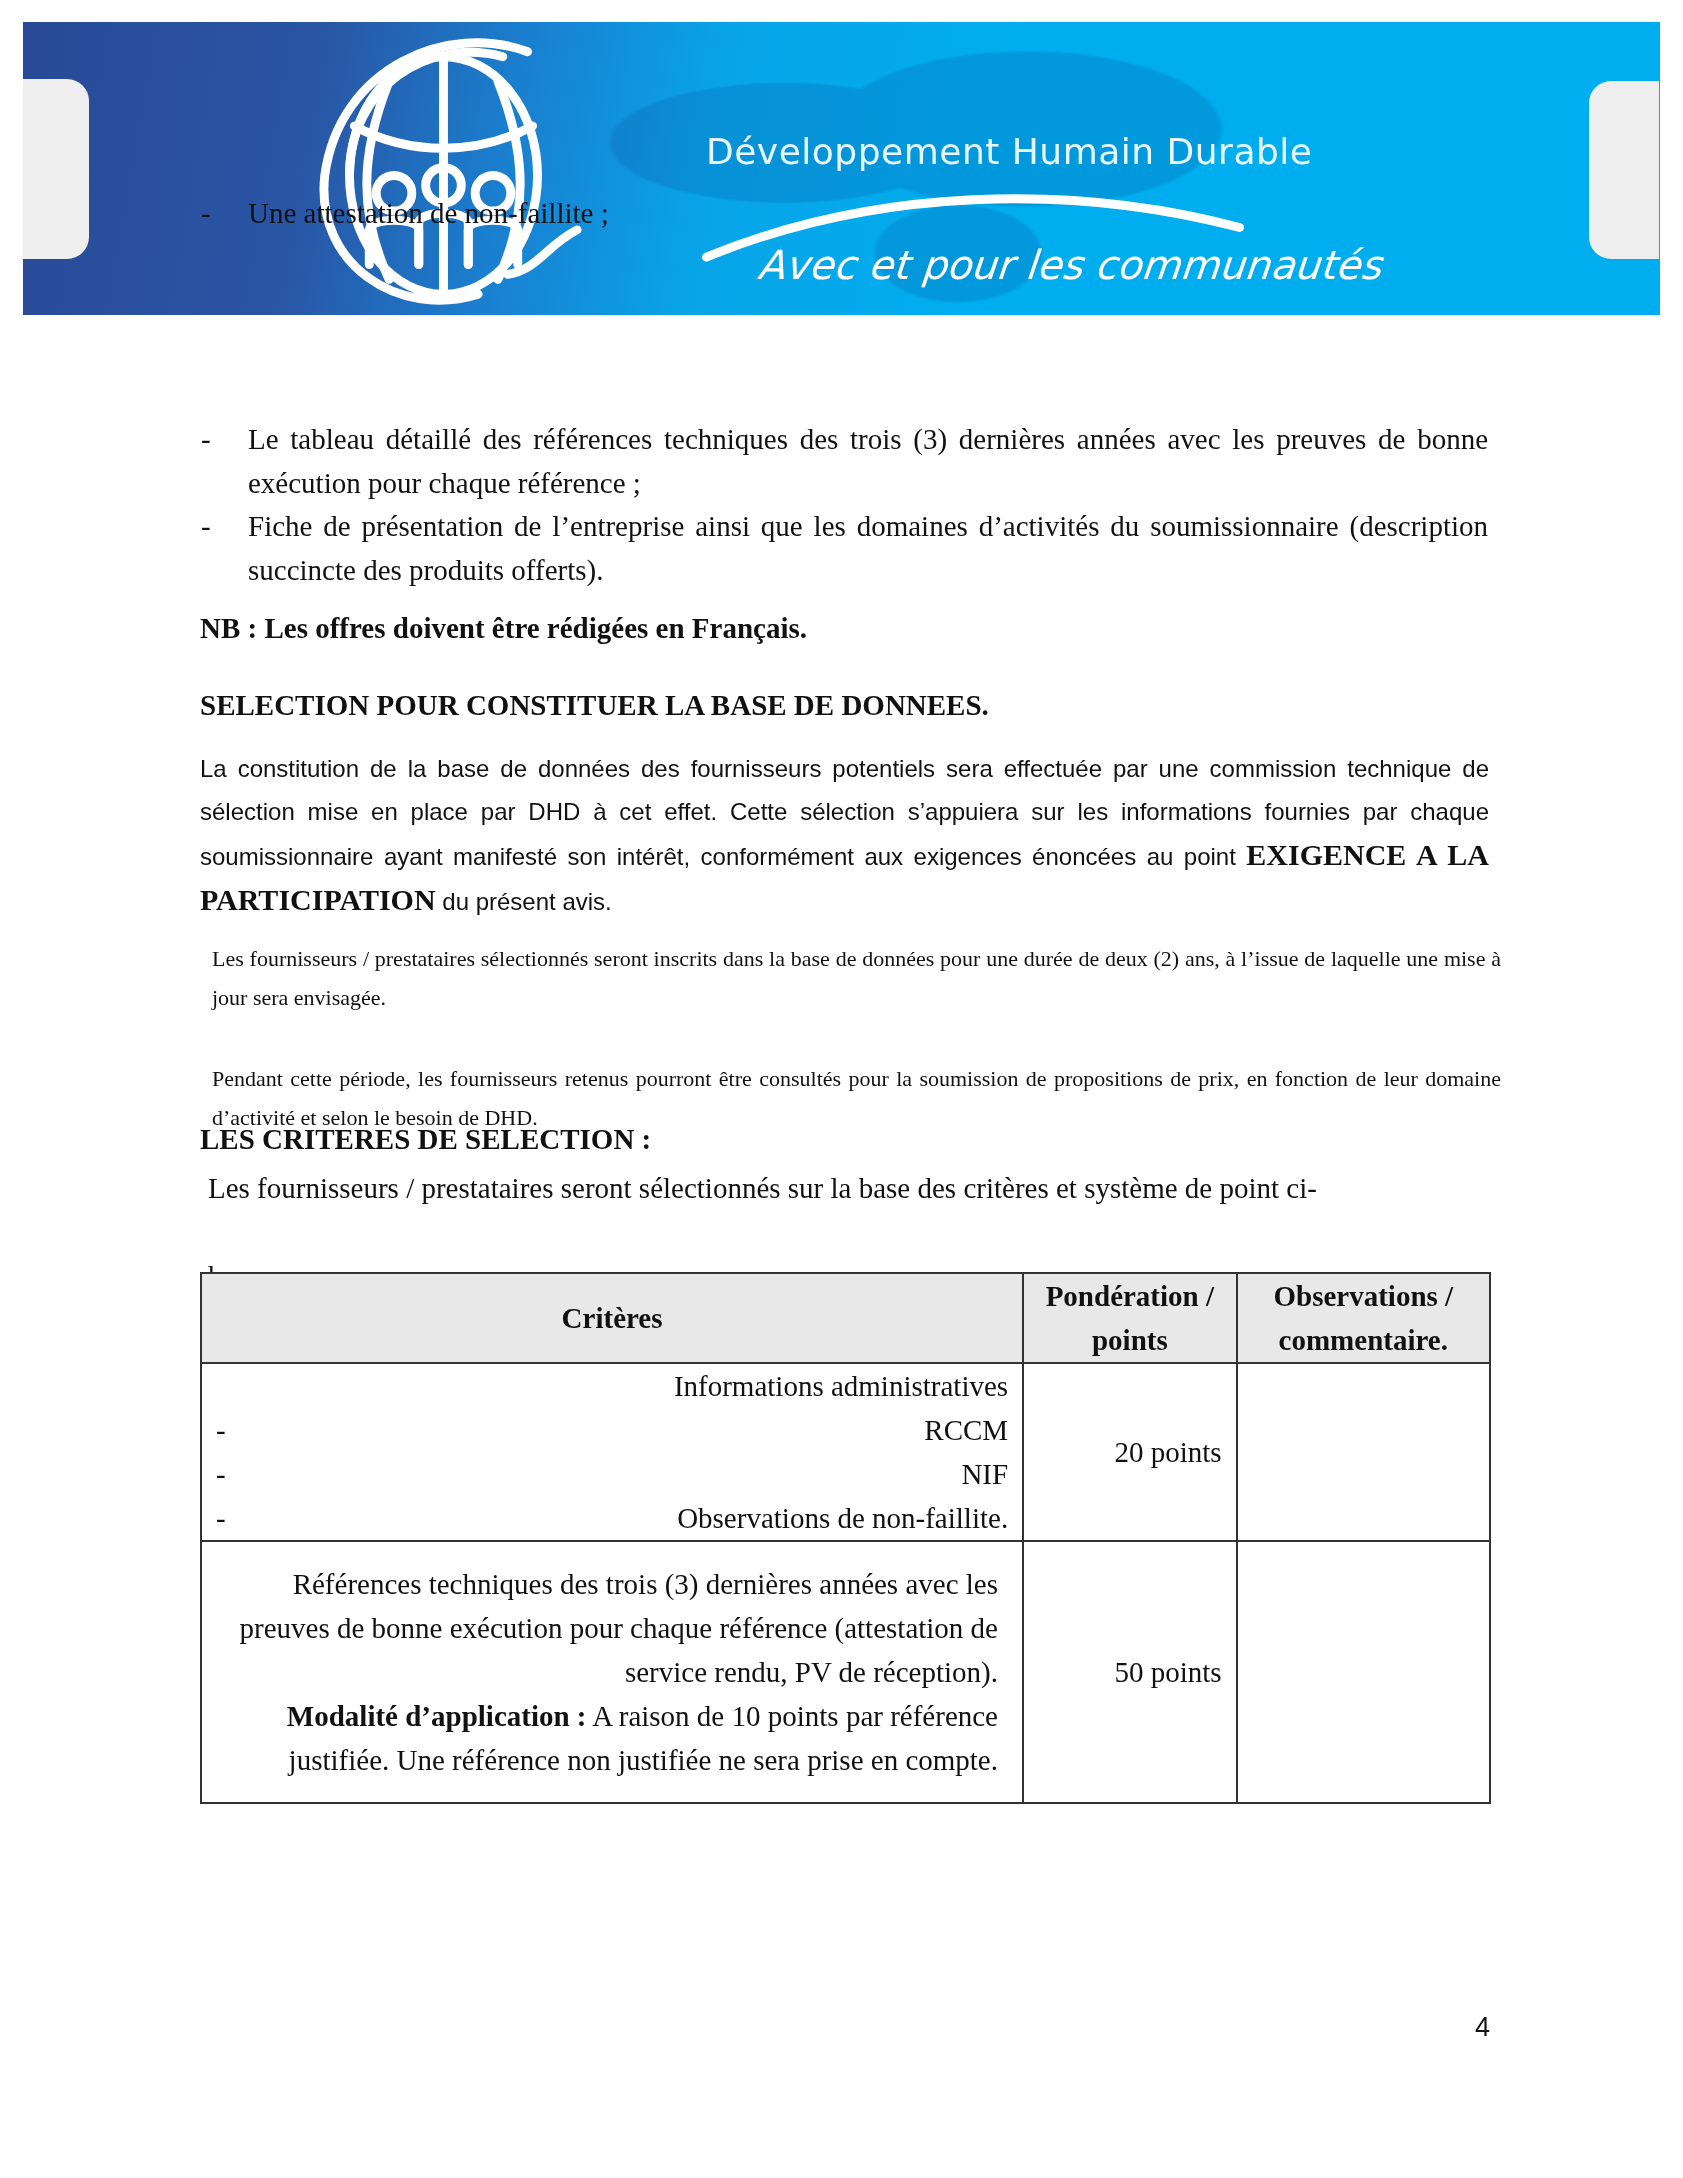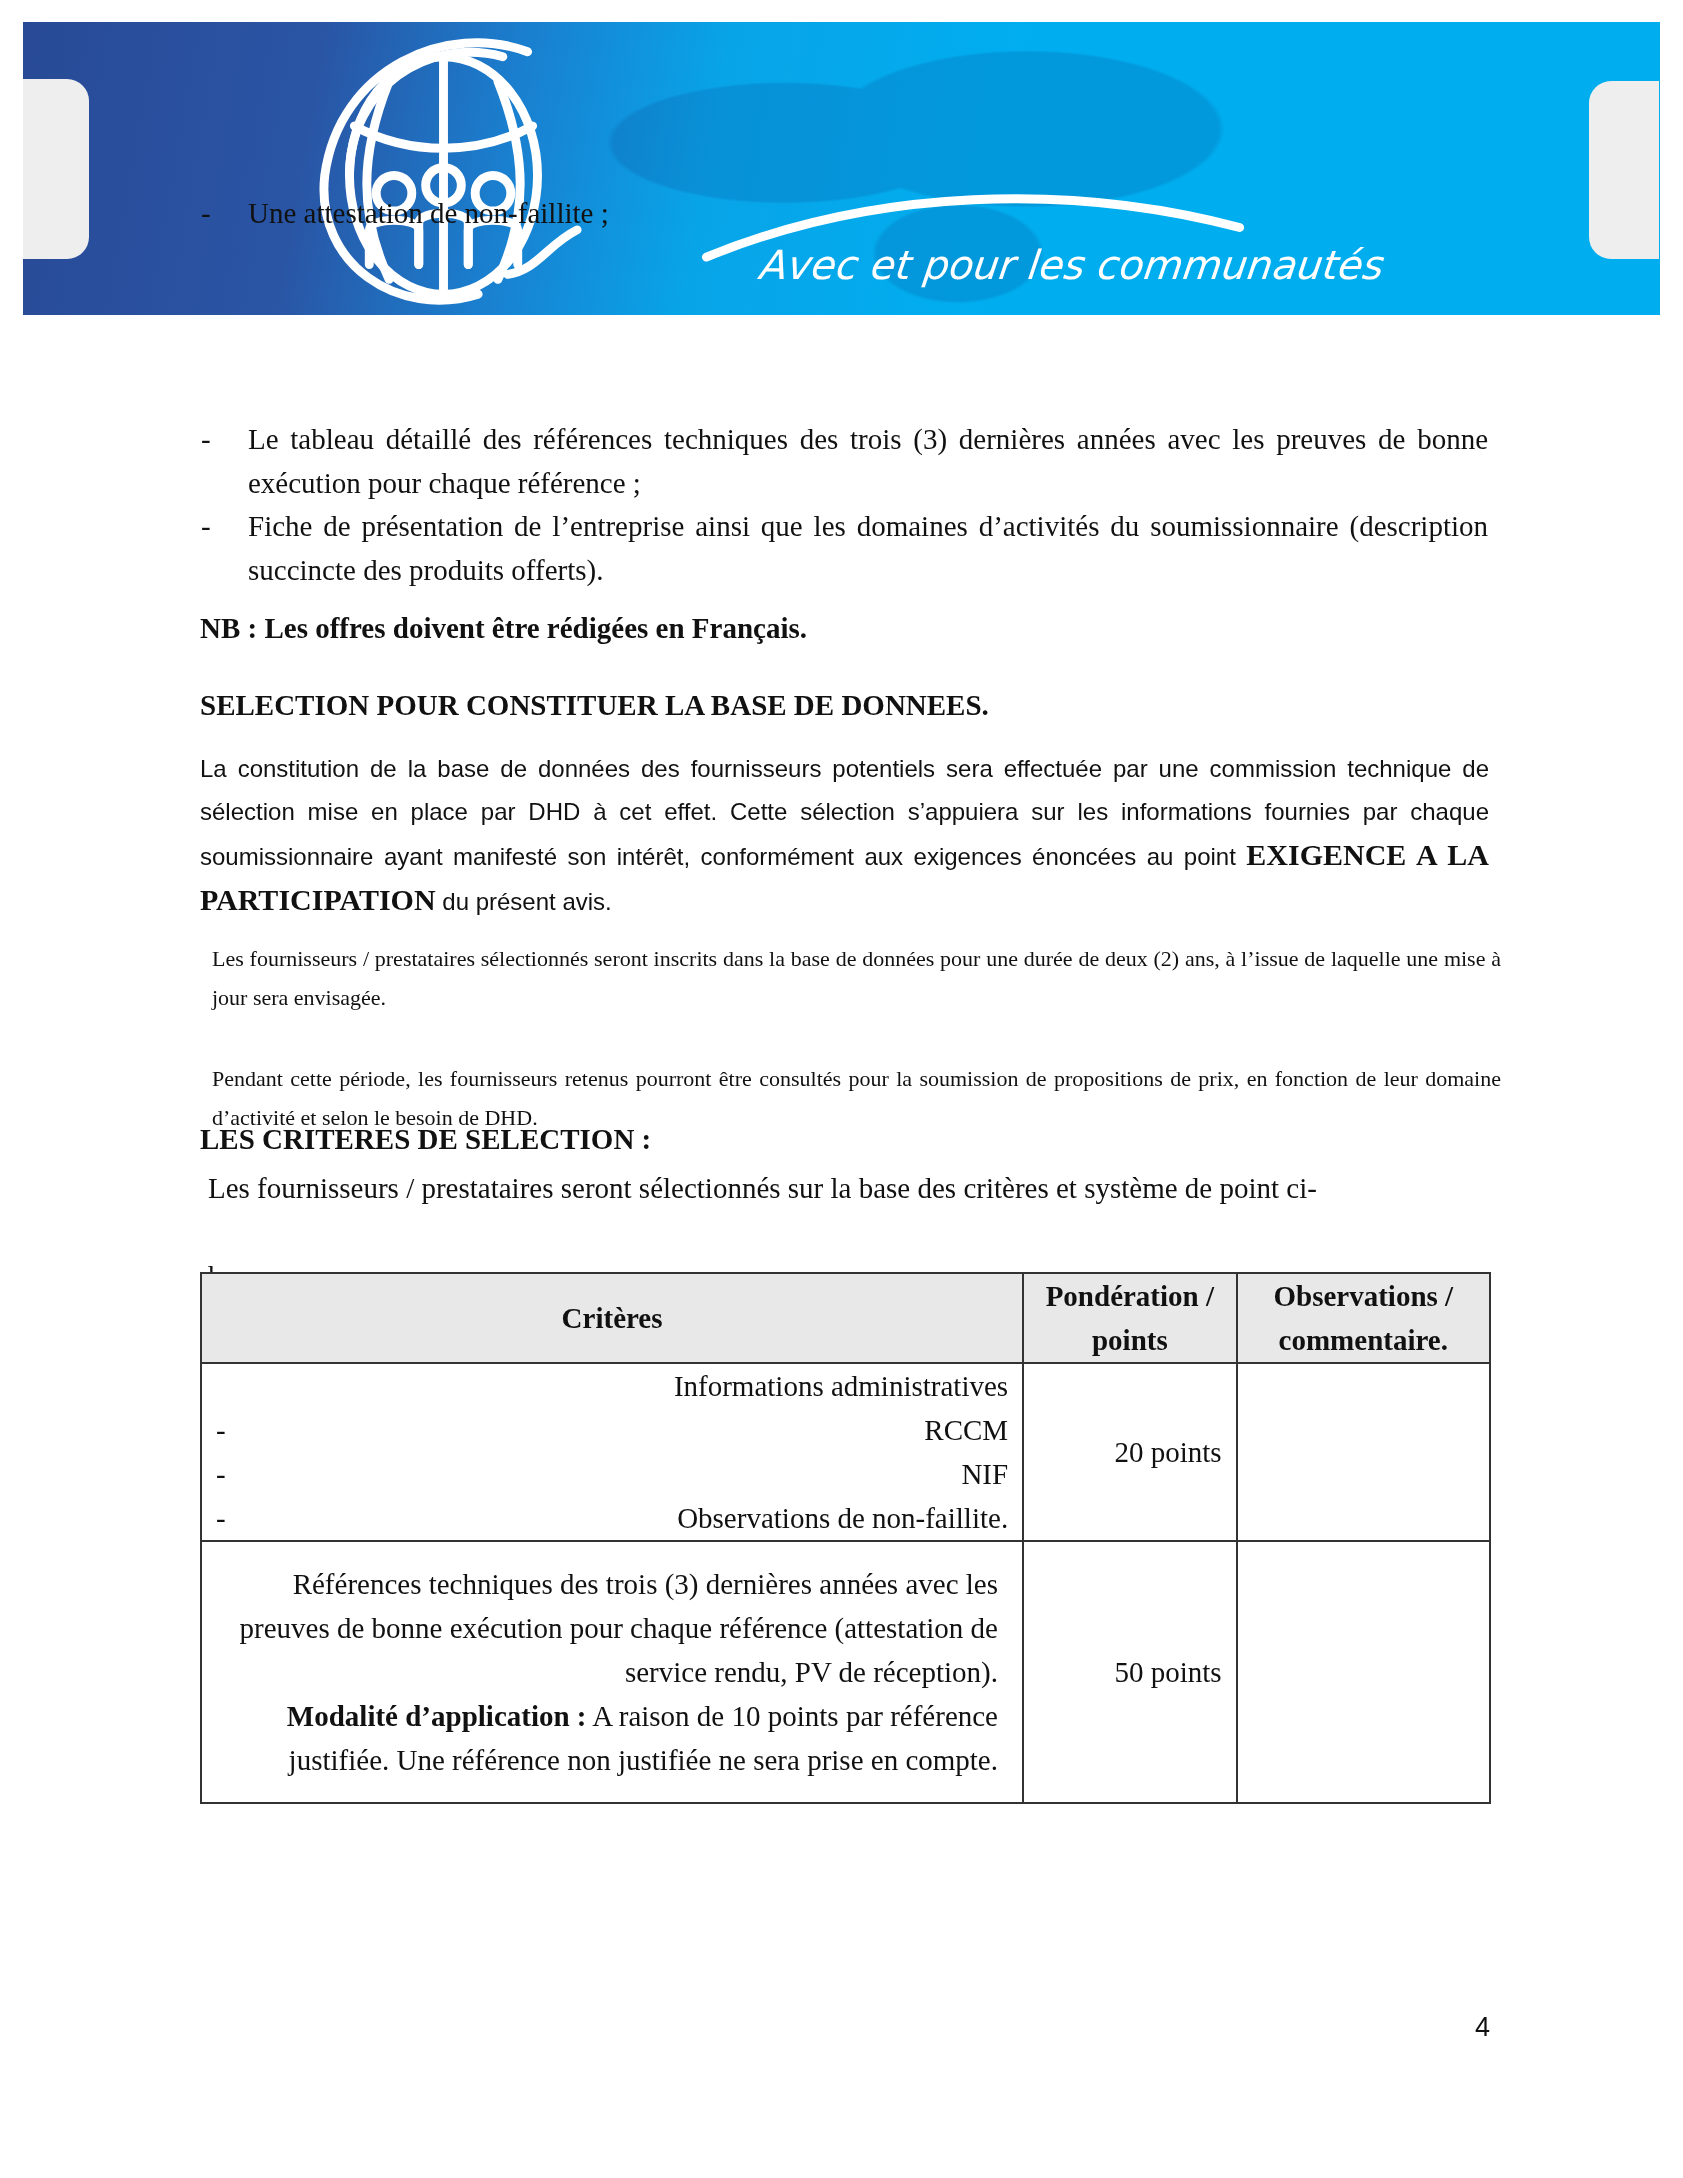--- a/index.html
+++ b/index.html
@@ -63,20 +63,21 @@
       <path d="M75 100 C 130 130, 200 130, 255 100"></path>
       <circle cx="115" cy="168" r="18"></circle>
       <circle cx="165" cy="160" r="18"></circle>
       <circle cx="215" cy="168" r="18"></circle>
       <path d="M90 240 L90 205 C 90 192, 140 192, 140 205 L140 240"></path>
       <path d="M140 240 L140 198 C 140 185, 190 185, 190 198 L190 240"></path>
       <path d="M190 240 L190 205 C 190 192, 240 192, 240 205 L240 240"></path>
       <path d="M230 250 C 260 245, 270 220, 300 205"></path>
     </g>
   </svg>
+  <div class="brand">Développement Humain Durable</div>
   <svg class="swoosh" viewBox="0 0 560 80">
     <path d="M10 70 C 180 0, 380 -5, 550 40" fill="none" stroke="#ffffff" stroke-width="9" stroke-linecap="round"></path>
   </svg>
   <div class="tagline">Avec et pour les communautés</div>
 </div>
 <div class="tab-left"></div>
 <div class="tab-right"></div>
 
 <div class="overlay-bullet">
   <span class="dash">-</span><span>Une attestation de non-faillite ;</span>

